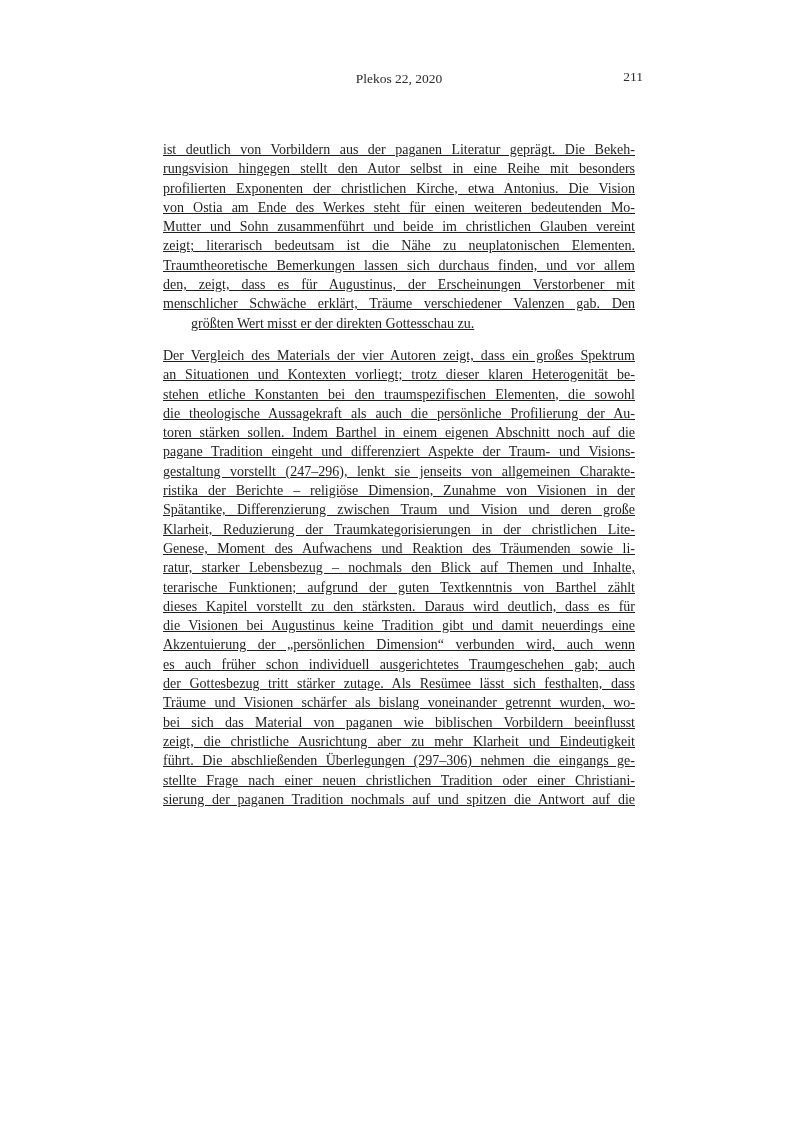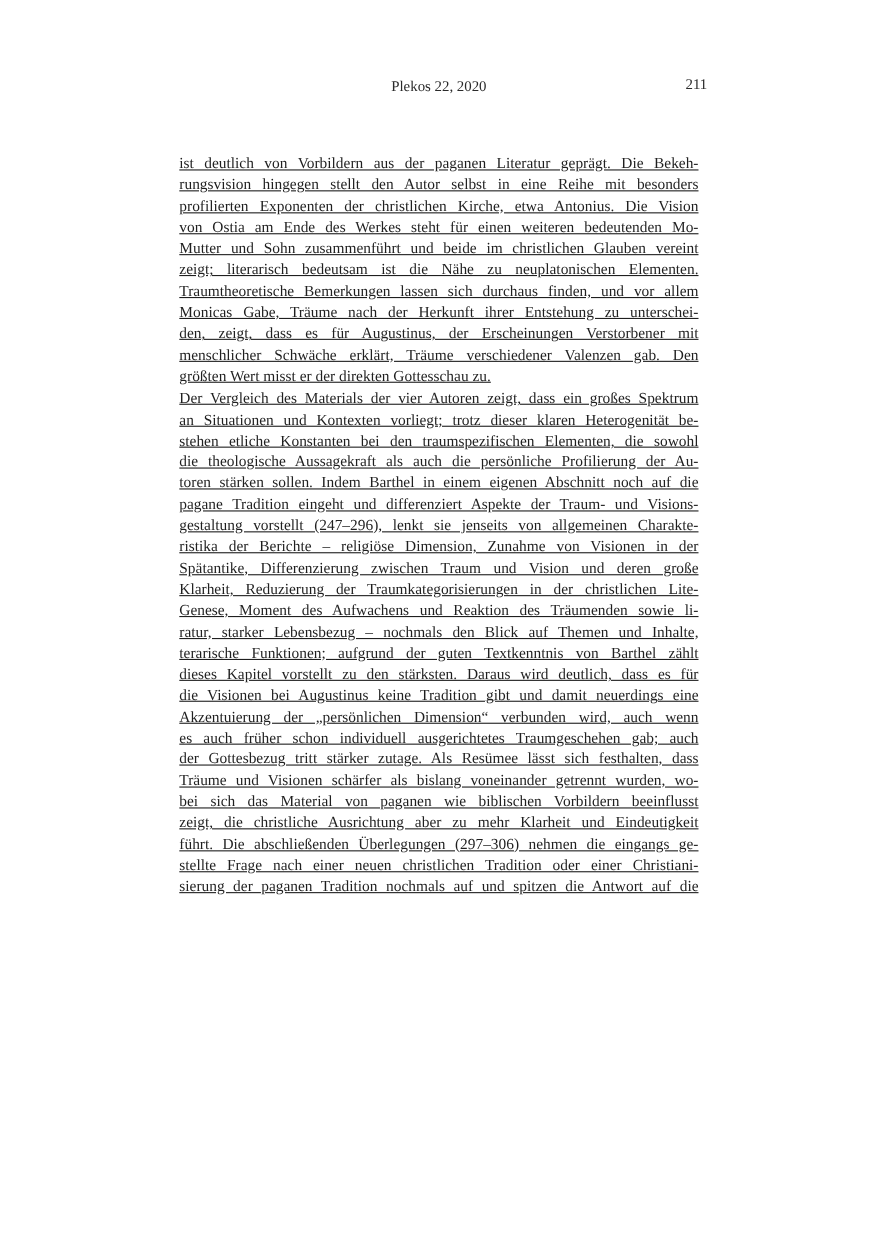--- a/index.html
+++ b/index.html
@@ -30,27 +30,28 @@
   }
   .content {
     position: absolute;
     left: 163px; top: 140px; width: 472px;
     font-size: 14px;
     line-height: 19.3px;
     color: #1f1f1f;
     text-decoration: underline;
   }
   .paragraph { margin: 0; padding: 0; }
-  .paragraph.p2 { margin-top: 1px; }
+  .paragraph.p2 { margin-top: 13px; }
   .line {
     text-align: justify;
     text-align-last: justify;
   }
   .line.flush {
     text-align-last: left;
+    margin-left: 28px;
   }
 </style>
 </head>
 <body>
 
 <div class="page">
 
   <div class="running-header">
     <span class="journal">Plekos 22, 2020</span>
     <span class="pagenum">211</span>
@@ -59,21 +60,20 @@
   <div class="content">
 
     <div class="paragraph p1">
       <div class="line">ist deutlich von Vorbildern aus der paganen Literatur geprägt. Die Bekeh-</div>
       <div class="line">rungsvision hingegen stellt den Autor selbst in eine Reihe mit besonders</div>
       <div class="line">profilierten Exponenten der christlichen Kirche, etwa Antonius. Die Vision</div>
       <div class="line">von Ostia am Ende des Werkes steht für einen weiteren bedeutenden Mo-</div>
       <div class="line">Mutter und Sohn zusammenführt und beide im christlichen Glauben vereint</div>
       <div class="line">zeigt; literarisch bedeutsam ist die Nähe zu neuplatonischen Elementen.</div>
       <div class="line">Traumtheoretische Bemerkungen lassen sich durchaus finden, und vor allem</div>
-      <div class="line">Monicas Gabe, Träume nach der Herkunft ihrer Entstehung zu unterschei-</div>
       <div class="line">den, zeigt, dass es für Augustinus, der Erscheinungen Verstorbener mit</div>
       <div class="line">menschlicher Schwäche erklärt, Träume verschiedener Valenzen gab. Den</div>
       <div class="line flush">größten Wert misst er der direkten Gottesschau zu.</div>
     </div>
 
     <div class="paragraph p2">
       <div class="line">Der Vergleich des Materials der vier Autoren zeigt, dass ein großes Spektrum</div>
       <div class="line">an Situationen und Kontexten vorliegt; trotz dieser klaren Heterogenität be-</div>
       <div class="line">stehen etliche Konstanten bei den traumspezifischen Elementen, die sowohl</div>
       <div class="line">die theologische Aussagekraft als auch die persönliche Profilierung der Au-</div>

